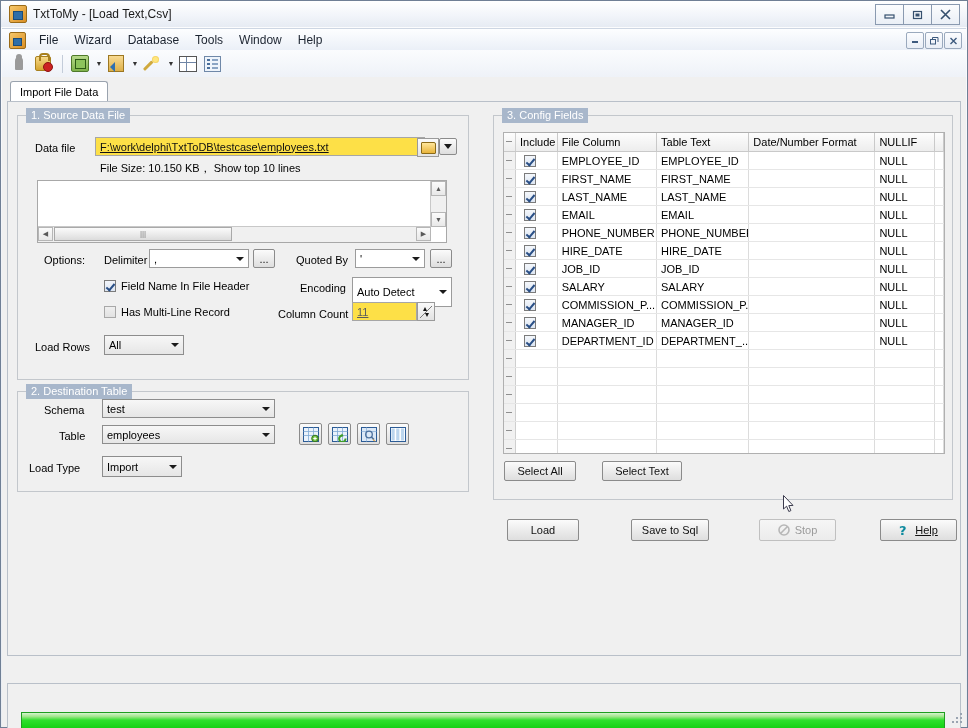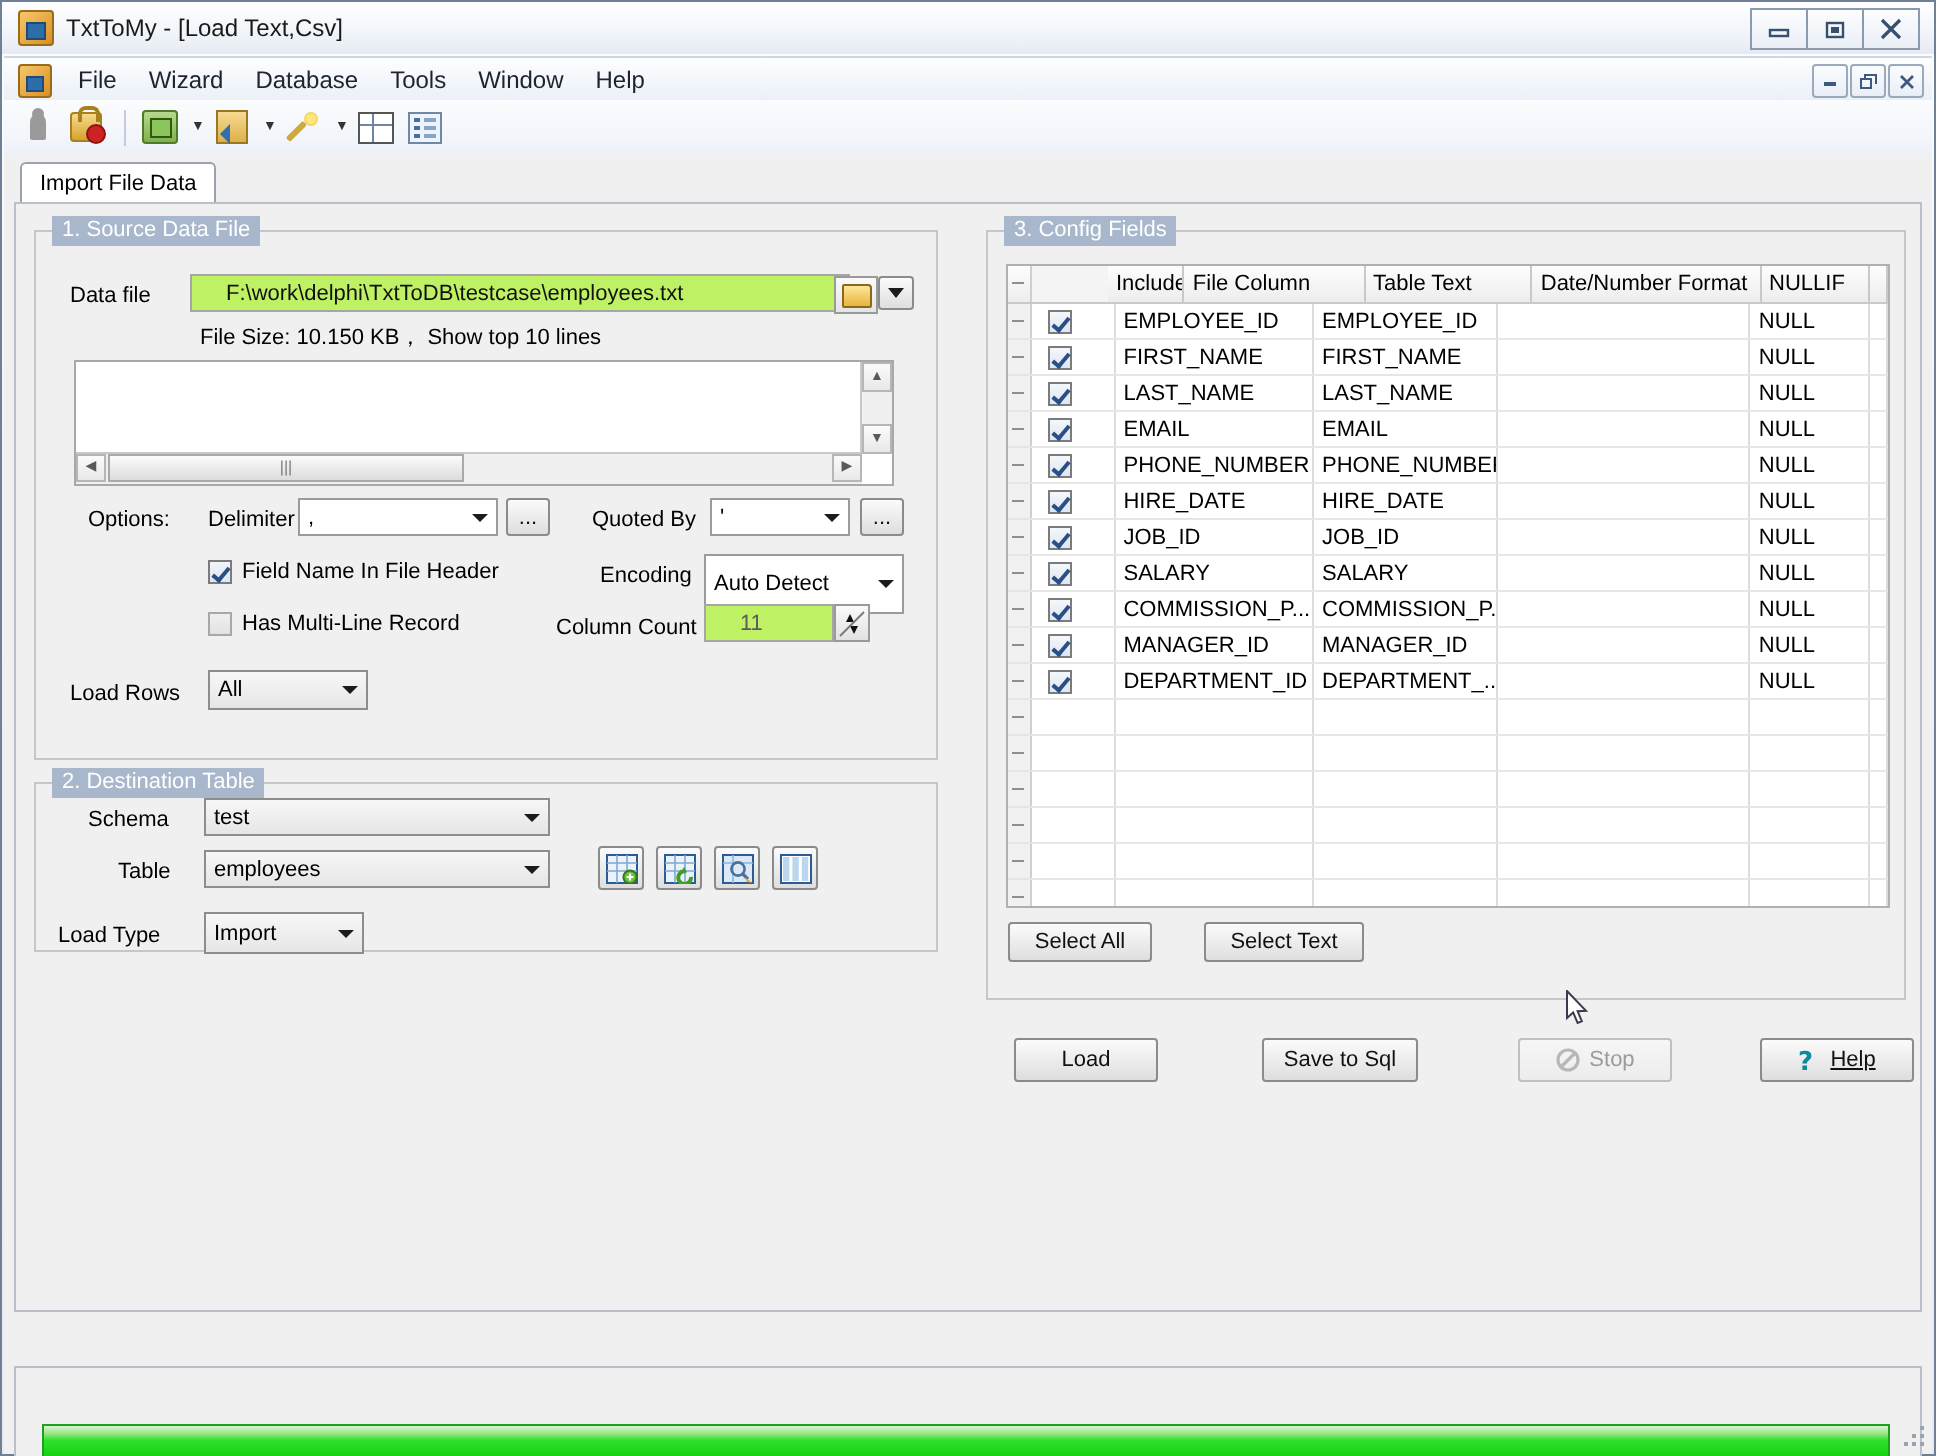--- a/index.html
+++ b/index.html
@@ -110,23 +110,23 @@
   
   .gbox{position:absolute;border:1px solid #c3c7cc;box-sizing:border-box;}
   .gbox-cap{
     position:absolute;left:8px;top:-8px;height:15px;line-height:15px;
     padding:0 5px;background:#a8b7cb;color:#fff;font-size:11px;
     white-space:nowrap;
   }
   .lbl{position:absolute;font-size:11px;color:#000;}
   
   .tbox{
-    position:absolute;background:#bef264;border:1px solid #a6a6a6;
+    position:absolute;background:#fde047;border:1px solid #a6a6a6;
     box-sizing:border-box;font-size:11px;color:#111;
-    padding:2px 17px;display:flex;align-items:center;
+    padding:2px 4px;display:flex;align-items:center;text-decoration:underline;
   }
   .combo{
     position:absolute;box-sizing:border-box;border:1px solid #9b9b9b;
     background:#fff;font-size:11px;display:flex;align-items:center;
     padding-left:4px;
   }
   .combo.flat{background:linear-gradient(180deg,#f7f7f7,#e6e6e6);border:1px solid #8d8d8d;}
   .combo .cb-arrow{
     position:absolute;right:4px;top:50%;transform:translateY(-50%);
     width:0;height:0;border:4px solid transparent;border-top-color:#1b1b1b;
@@ -385,21 +385,21 @@
           </svg>
         </div>
 
         <div class="lbl" style="left:17px;top:225px;">Load Rows</div>
         <div class="combo flat" style="left:86px;top:219px;width:80px;height:20px;">
           <span>All</span>
           <i class="cb-arrow"></i>
         </div>
       </div>
 
-      <div class="gbox" style="left:9px;top:289px;width:452px;height:85px;">
+      <div class="gbox" style="left:9px;top:289px;width:452px;height:101px;">
         <div class="gbox-cap">2. Destination Table</div>
 
         <div class="lbl" style="left:26px;top:12px;">Schema</div>
         <div class="combo flat" style="left:84px;top:7px;width:173px;height:19px;">
           <span>test</span>
           <i class="cb-arrow"></i>
         </div>
 
         <div class="lbl" style="left:41px;top:38px;">Table</div>
         <div class="combo flat" style="left:84px;top:33px;width:173px;height:19px;">
@@ -448,21 +448,21 @@
         </div>
       </div>
 
 
       <div class="gbox" style="left:485px;top:13px;width:460px;height:385px;">
         <div class="gbox-cap">3. Config Fields</div>
 
         <div class="grid" style="left:9px;top:16px;width:442px;height:322px;">
           <div class="ghead">
             <div class="gind" style="background:linear-gradient(180deg,#fdfdfd,#ededed);"></div>
-            <div class="gcell" style="width:42px;margin-left:38px;">Include</div>
+            <div class="gcell" style="width:42px;">Include</div>
             <div class="gcell" style="width:100px;">File Column</div>
             <div class="gcell" style="width:93px;">Table Text</div>
             <div class="gcell" style="width:127px;">Date/Number Format</div>
             <div class="gcell" style="width:60px;">NULLIF</div>
             <div class="gcell" style="flex:1;"></div>
           </div>
           <div id="grid-body">
               <div class="grow">
                 <div class="gind"></div>
                 <div class="gcell" style="width: 42px;">

